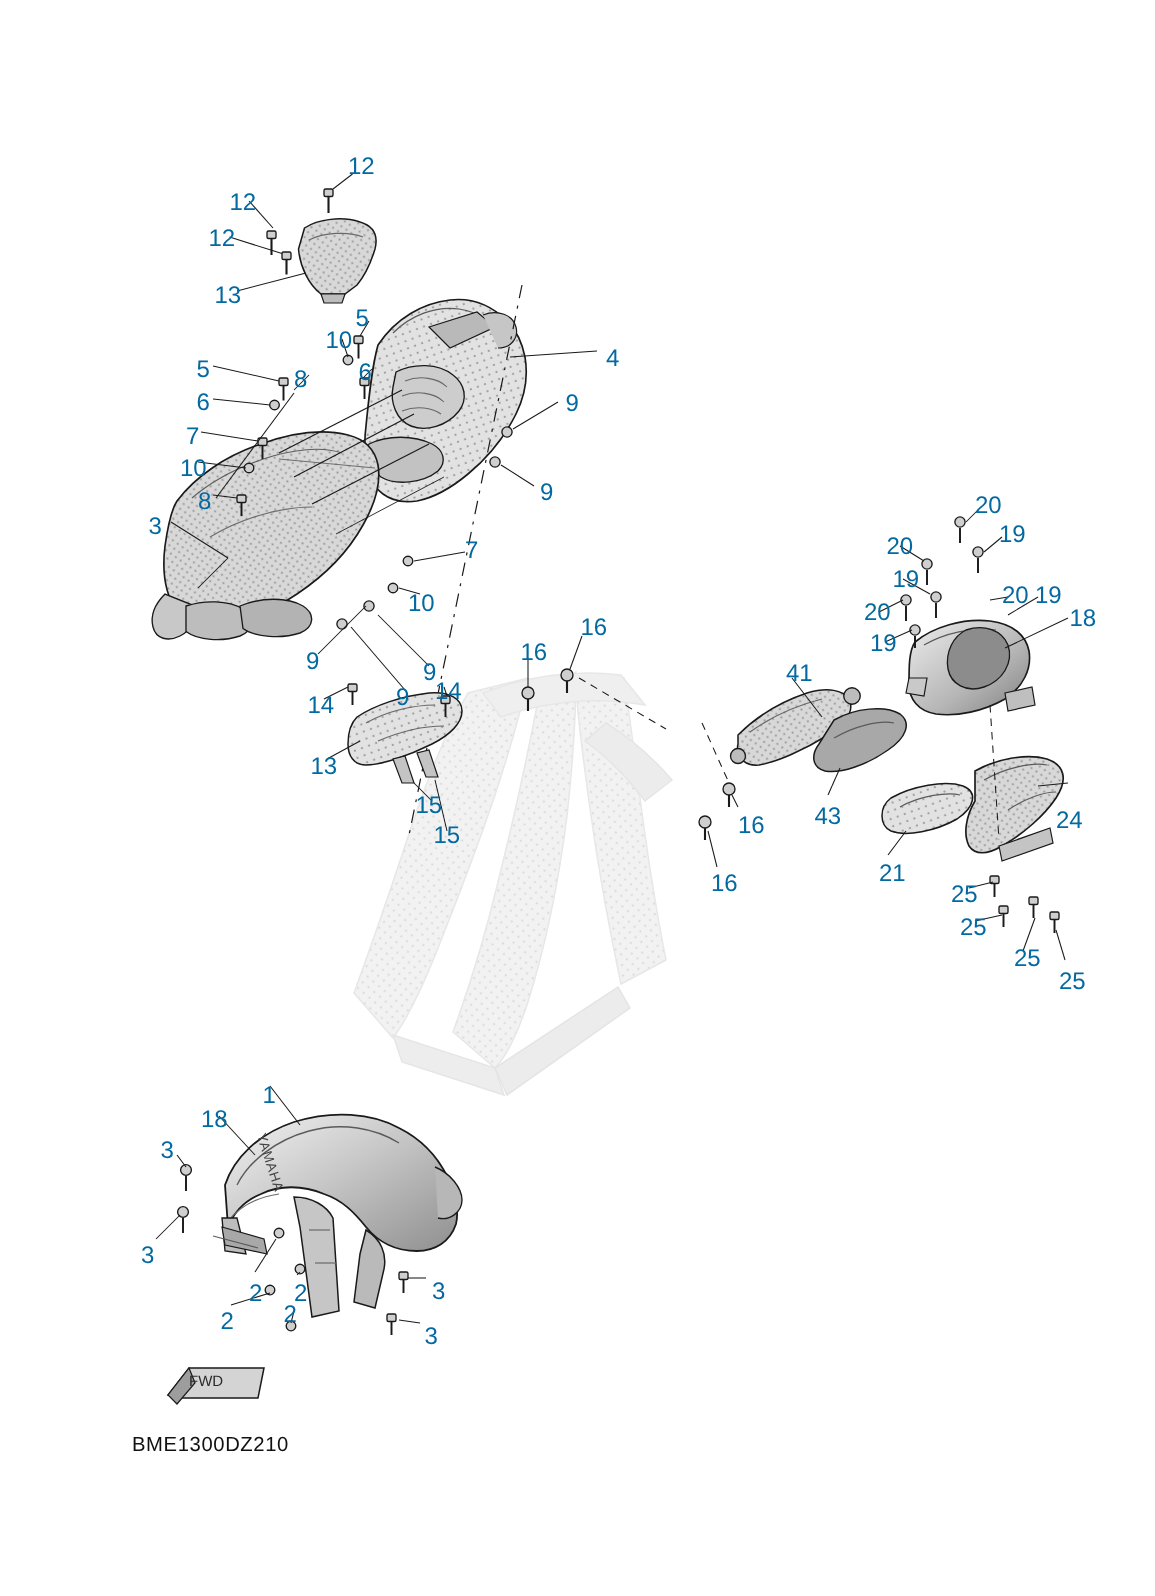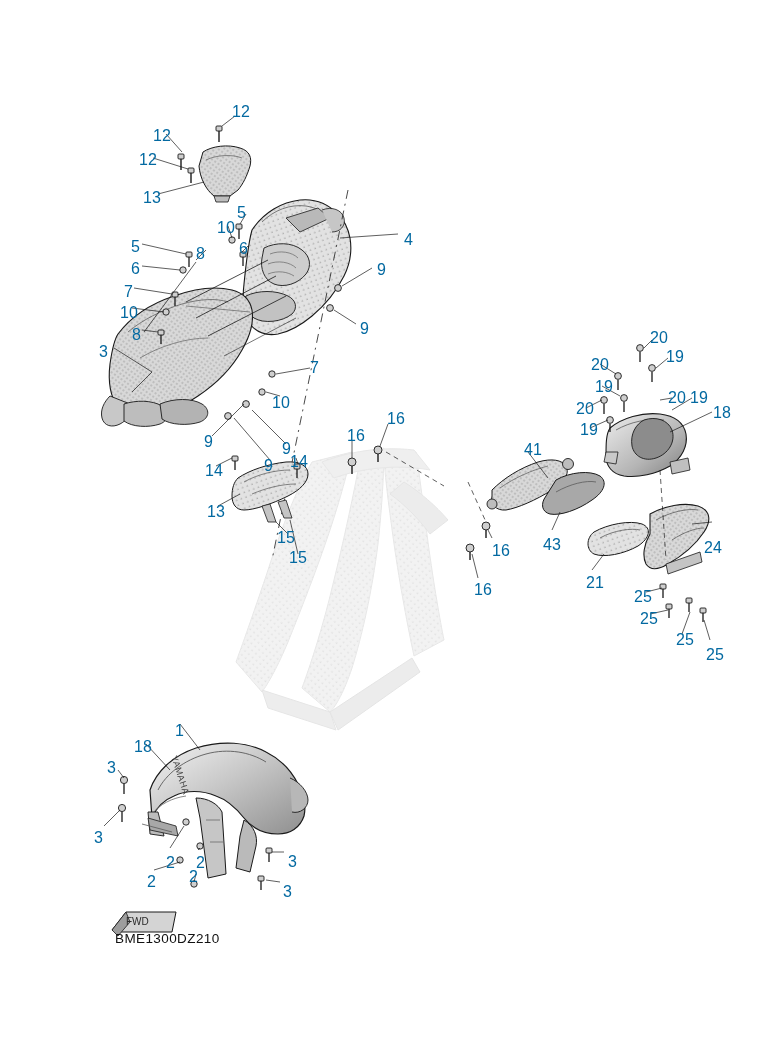--- a/index.html
+++ b/index.html
@@ -28,27 +28,26 @@
     position: absolute;
     font-family: "Liberation Sans", sans-serif;
     font-size: 16px;
     color: #0369a1;
     white-space: nowrap;
     line-height: 1;
   }
   #part-code {
     position: absolute;
     left: 88px;
-    top: 931px;
+    top: 955px;
     font-family: "Liberation Sans", sans-serif;
     font-size: 13.5px;
     letter-spacing: 0.4px;
     color: #111111;
     white-space: nowrap;
-    margin-left: 27px;
   }
   #fwd-label {
     position: absolute;
     left: 126px;
     top: 916px;
     font-family: "Liberation Sans", sans-serif;
     font-size: 10px;
     color: #2a2a2a;
     white-space: nowrap;
   }

